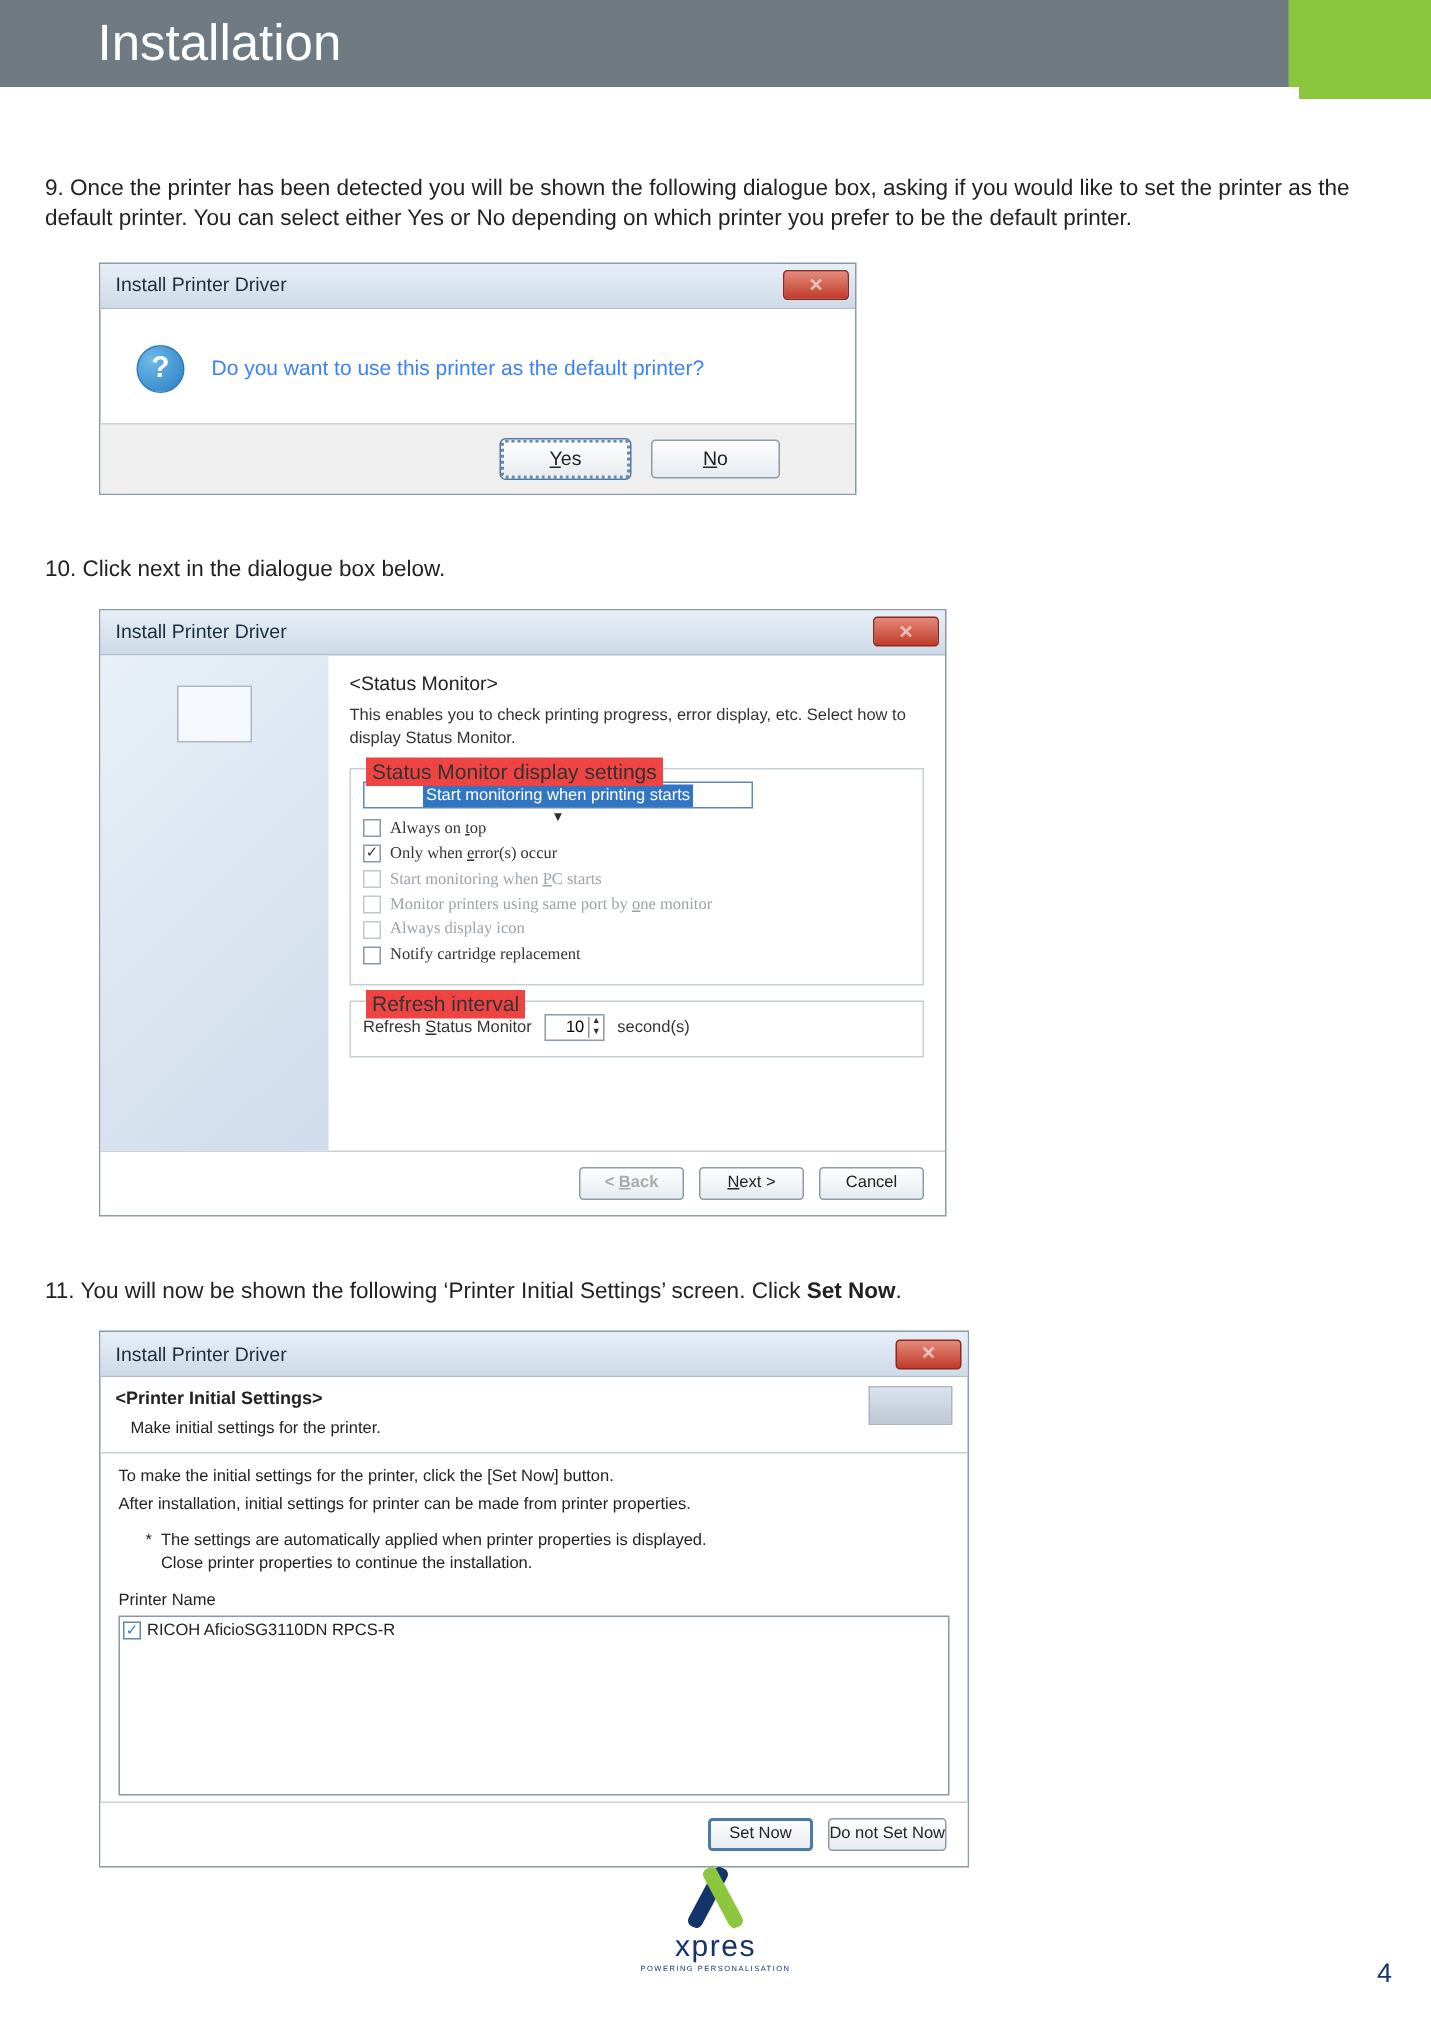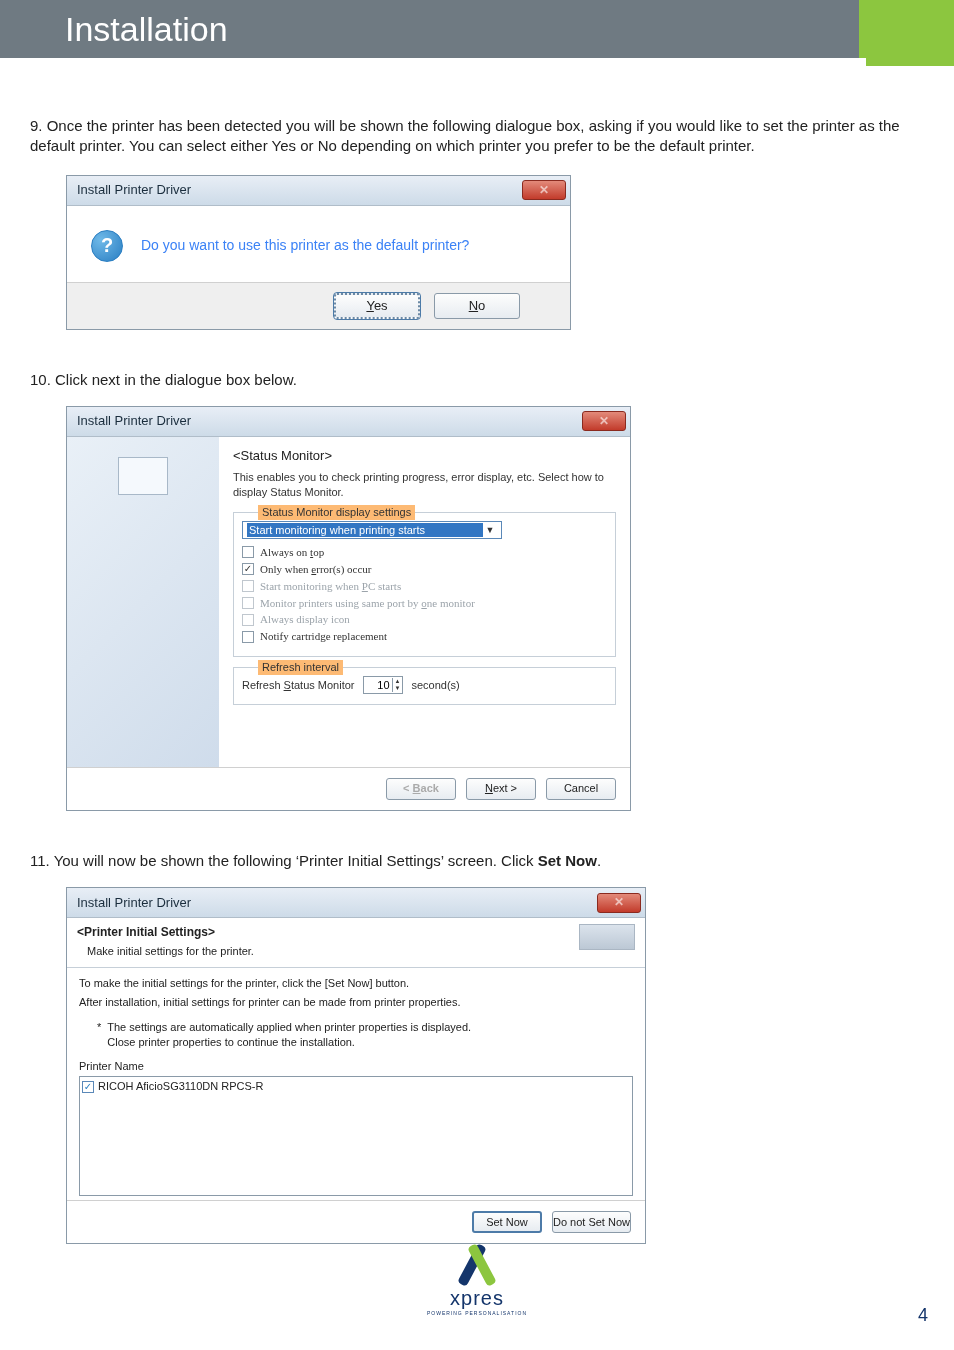--- a/index.html
+++ b/index.html
@@ -143,25 +143,25 @@
   .side-icon {
     width:50px;height:38px;border:1px solid #a8b8c8;background:#f5f9fd;
   }
   .dlg2-main { flex:1; padding:10px 14px 4px 14px; font-size:11px; color:#333; }
   .dlg2-main .hdr { font-size:13px; color:#222; margin-bottom:6px; }
   .dlg2-main .desc { font-size:11px; margin-bottom:12px; }
   .groupbox {
     border:1px solid #c6cfd8; padding:8px 8px 10px 8px; margin-bottom:10px; position:relative;
   }
   .groupbox-title {
-    position:absolute; top:-8px; left:24px; background:#fdba74; padding:0 4px; font-size:11px;
+    position:absolute; top:-8px; left:10px; background:#ef4444; padding:0 4px; font-size:14px;
   }
   .combo {
     border:1px solid #5a88b8; padding:1px 4px; display:flex; justify-content:space-between; align-items:center;
-    width: 260px; font-size:11px; margin-bottom:6px; height:18px;
+    width: 260px; font-size:11px; margin-bottom:6px; height:18px;flex-direction:column;
   }
   .combo-sel { background:#3276c3; color:#fff; padding:0 2px; flex:1; }
   .combo-arrow { width:14px; text-align:center; font-size:9px; color:#333; }
   .chkrow { display:flex; align-items:center; gap:6px; font-size:11px; margin:2px 0;font-family:Liberation Serif, serif; }
   .chkrow.disabled { color:#9ca4ab; }
   .chk { width:12px;height:12px;border:1px solid #8a9aa8;display:inline-flex;align-items:center;justify-content:center;font-size:10px;line-height:1; background:#fff;}
   .chk.disabled{border-color:#c0c7ce;}
   .mn{text-decoration:underline;}
   .refresh-row{display:flex;align-items:center;gap:8px;font-size:11px;}
   .spinbox{border:1px solid #8a9aa8;display:flex;align-items:center;height:18px;}

